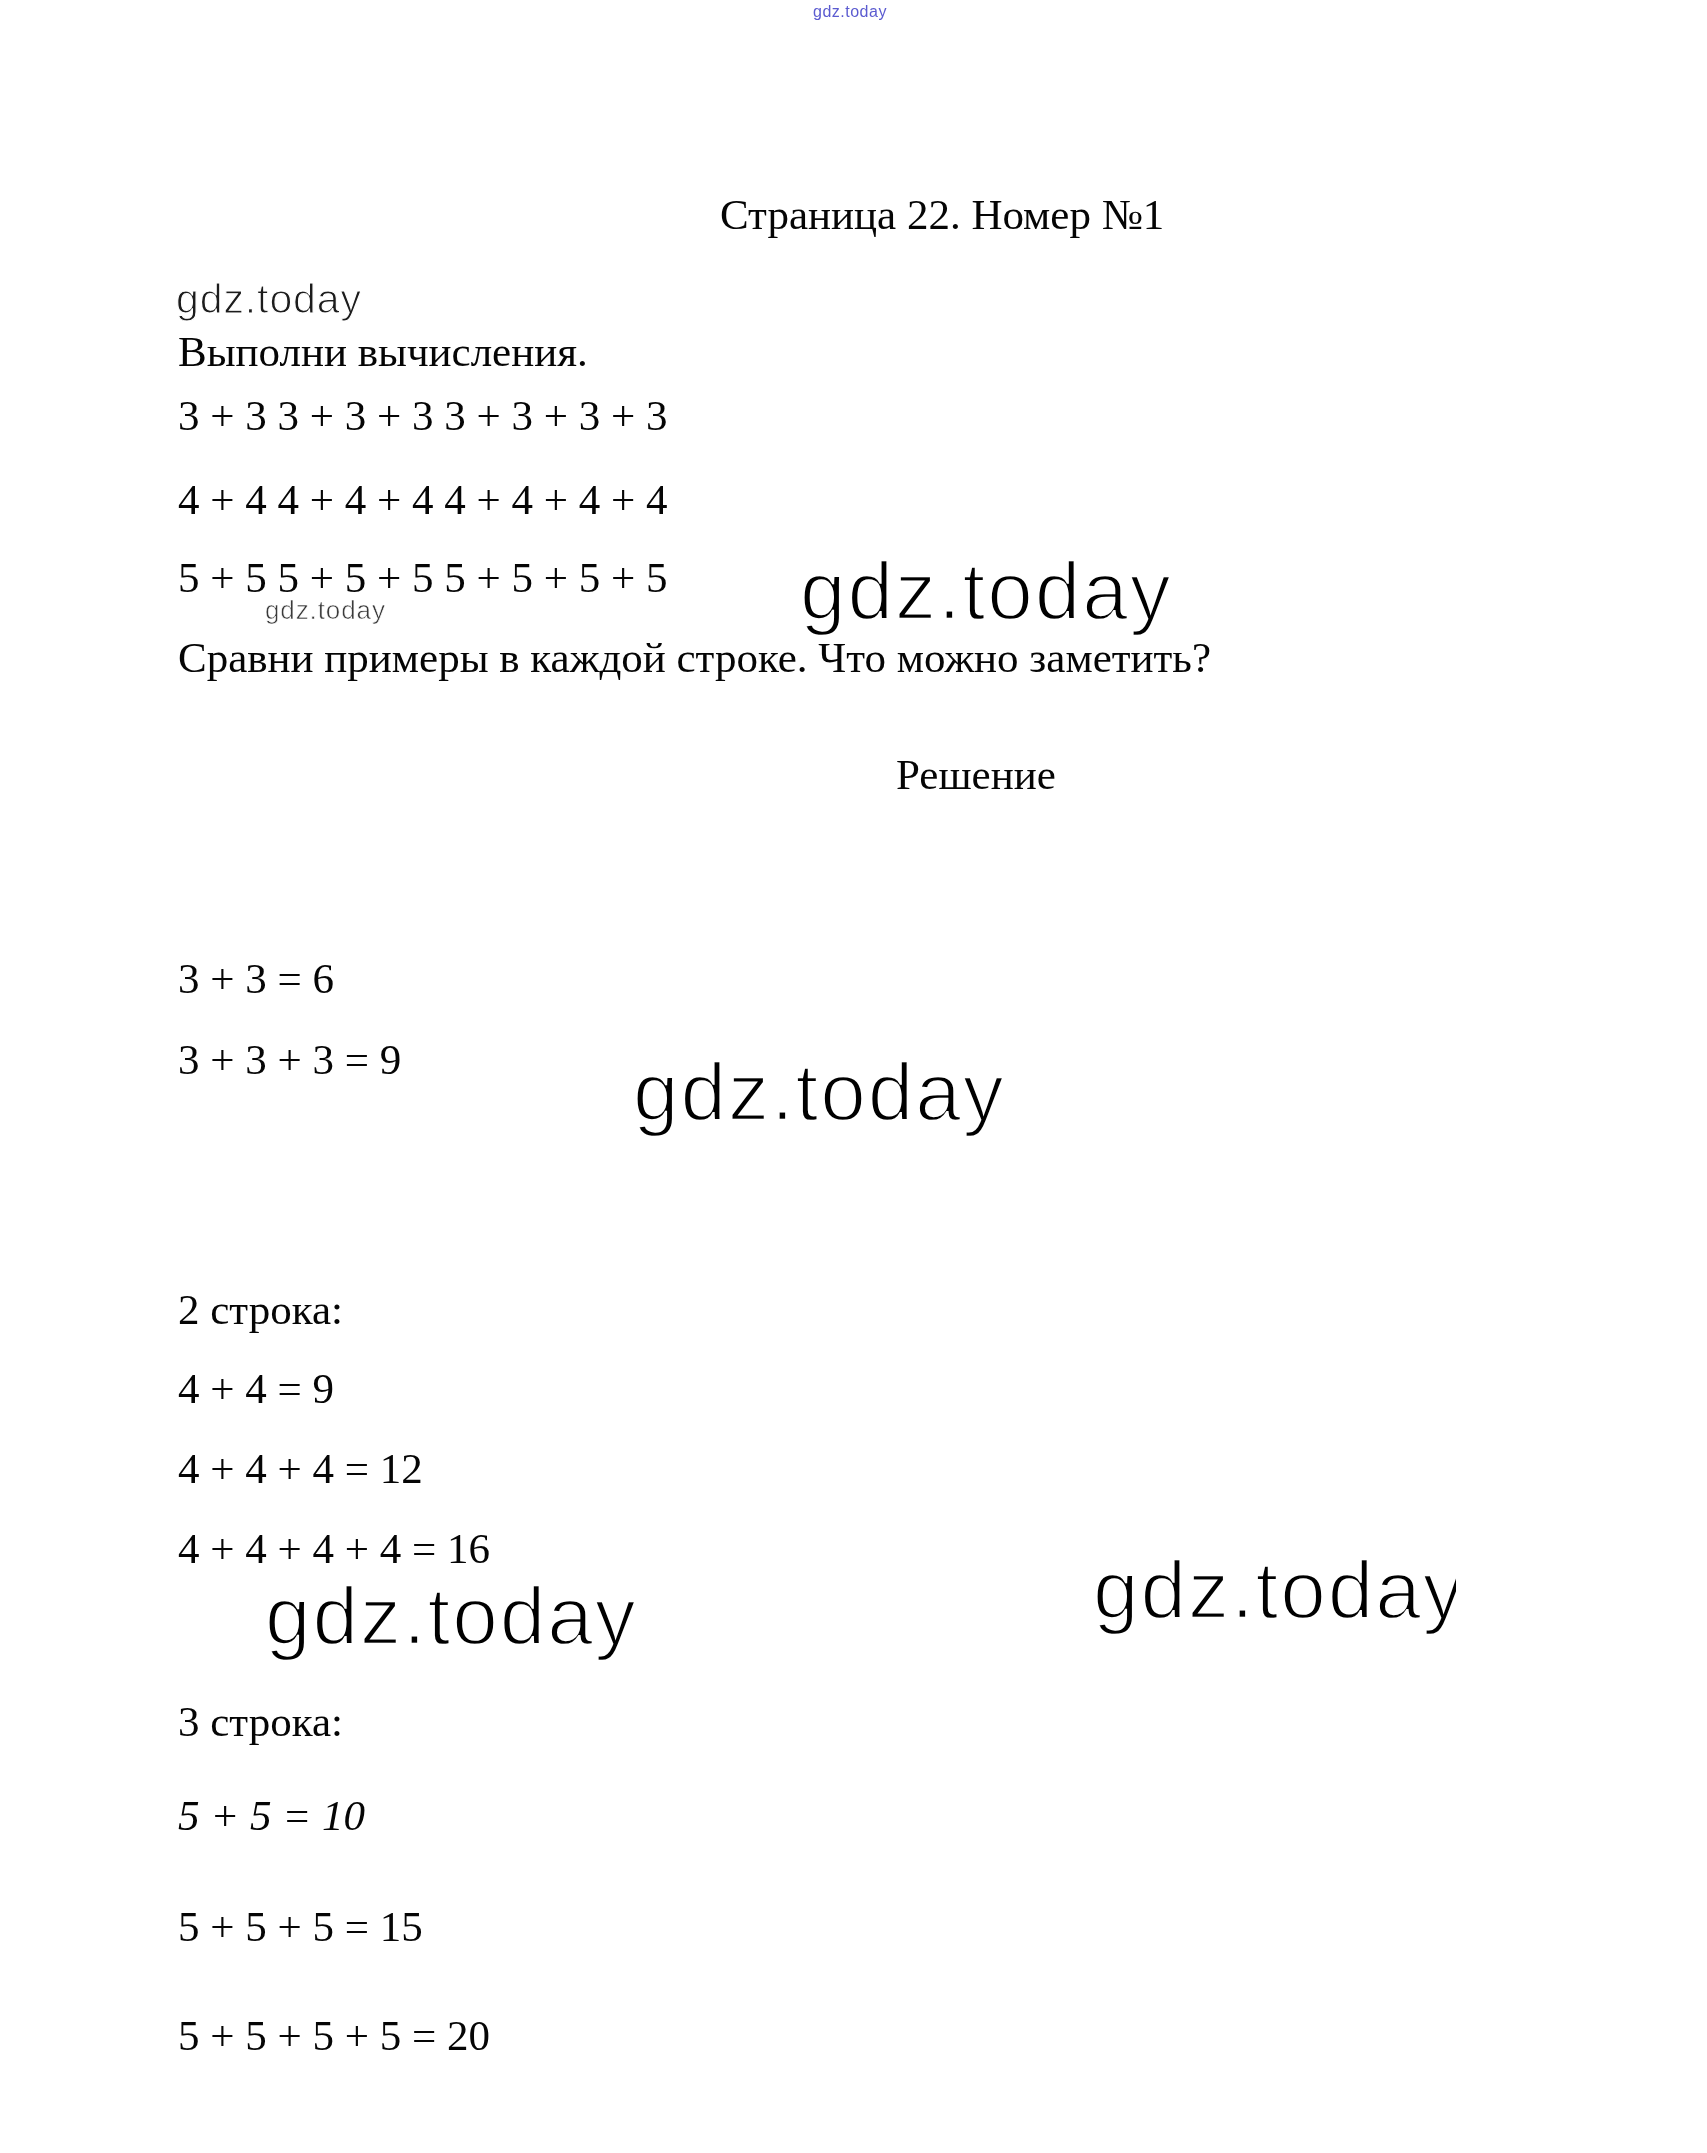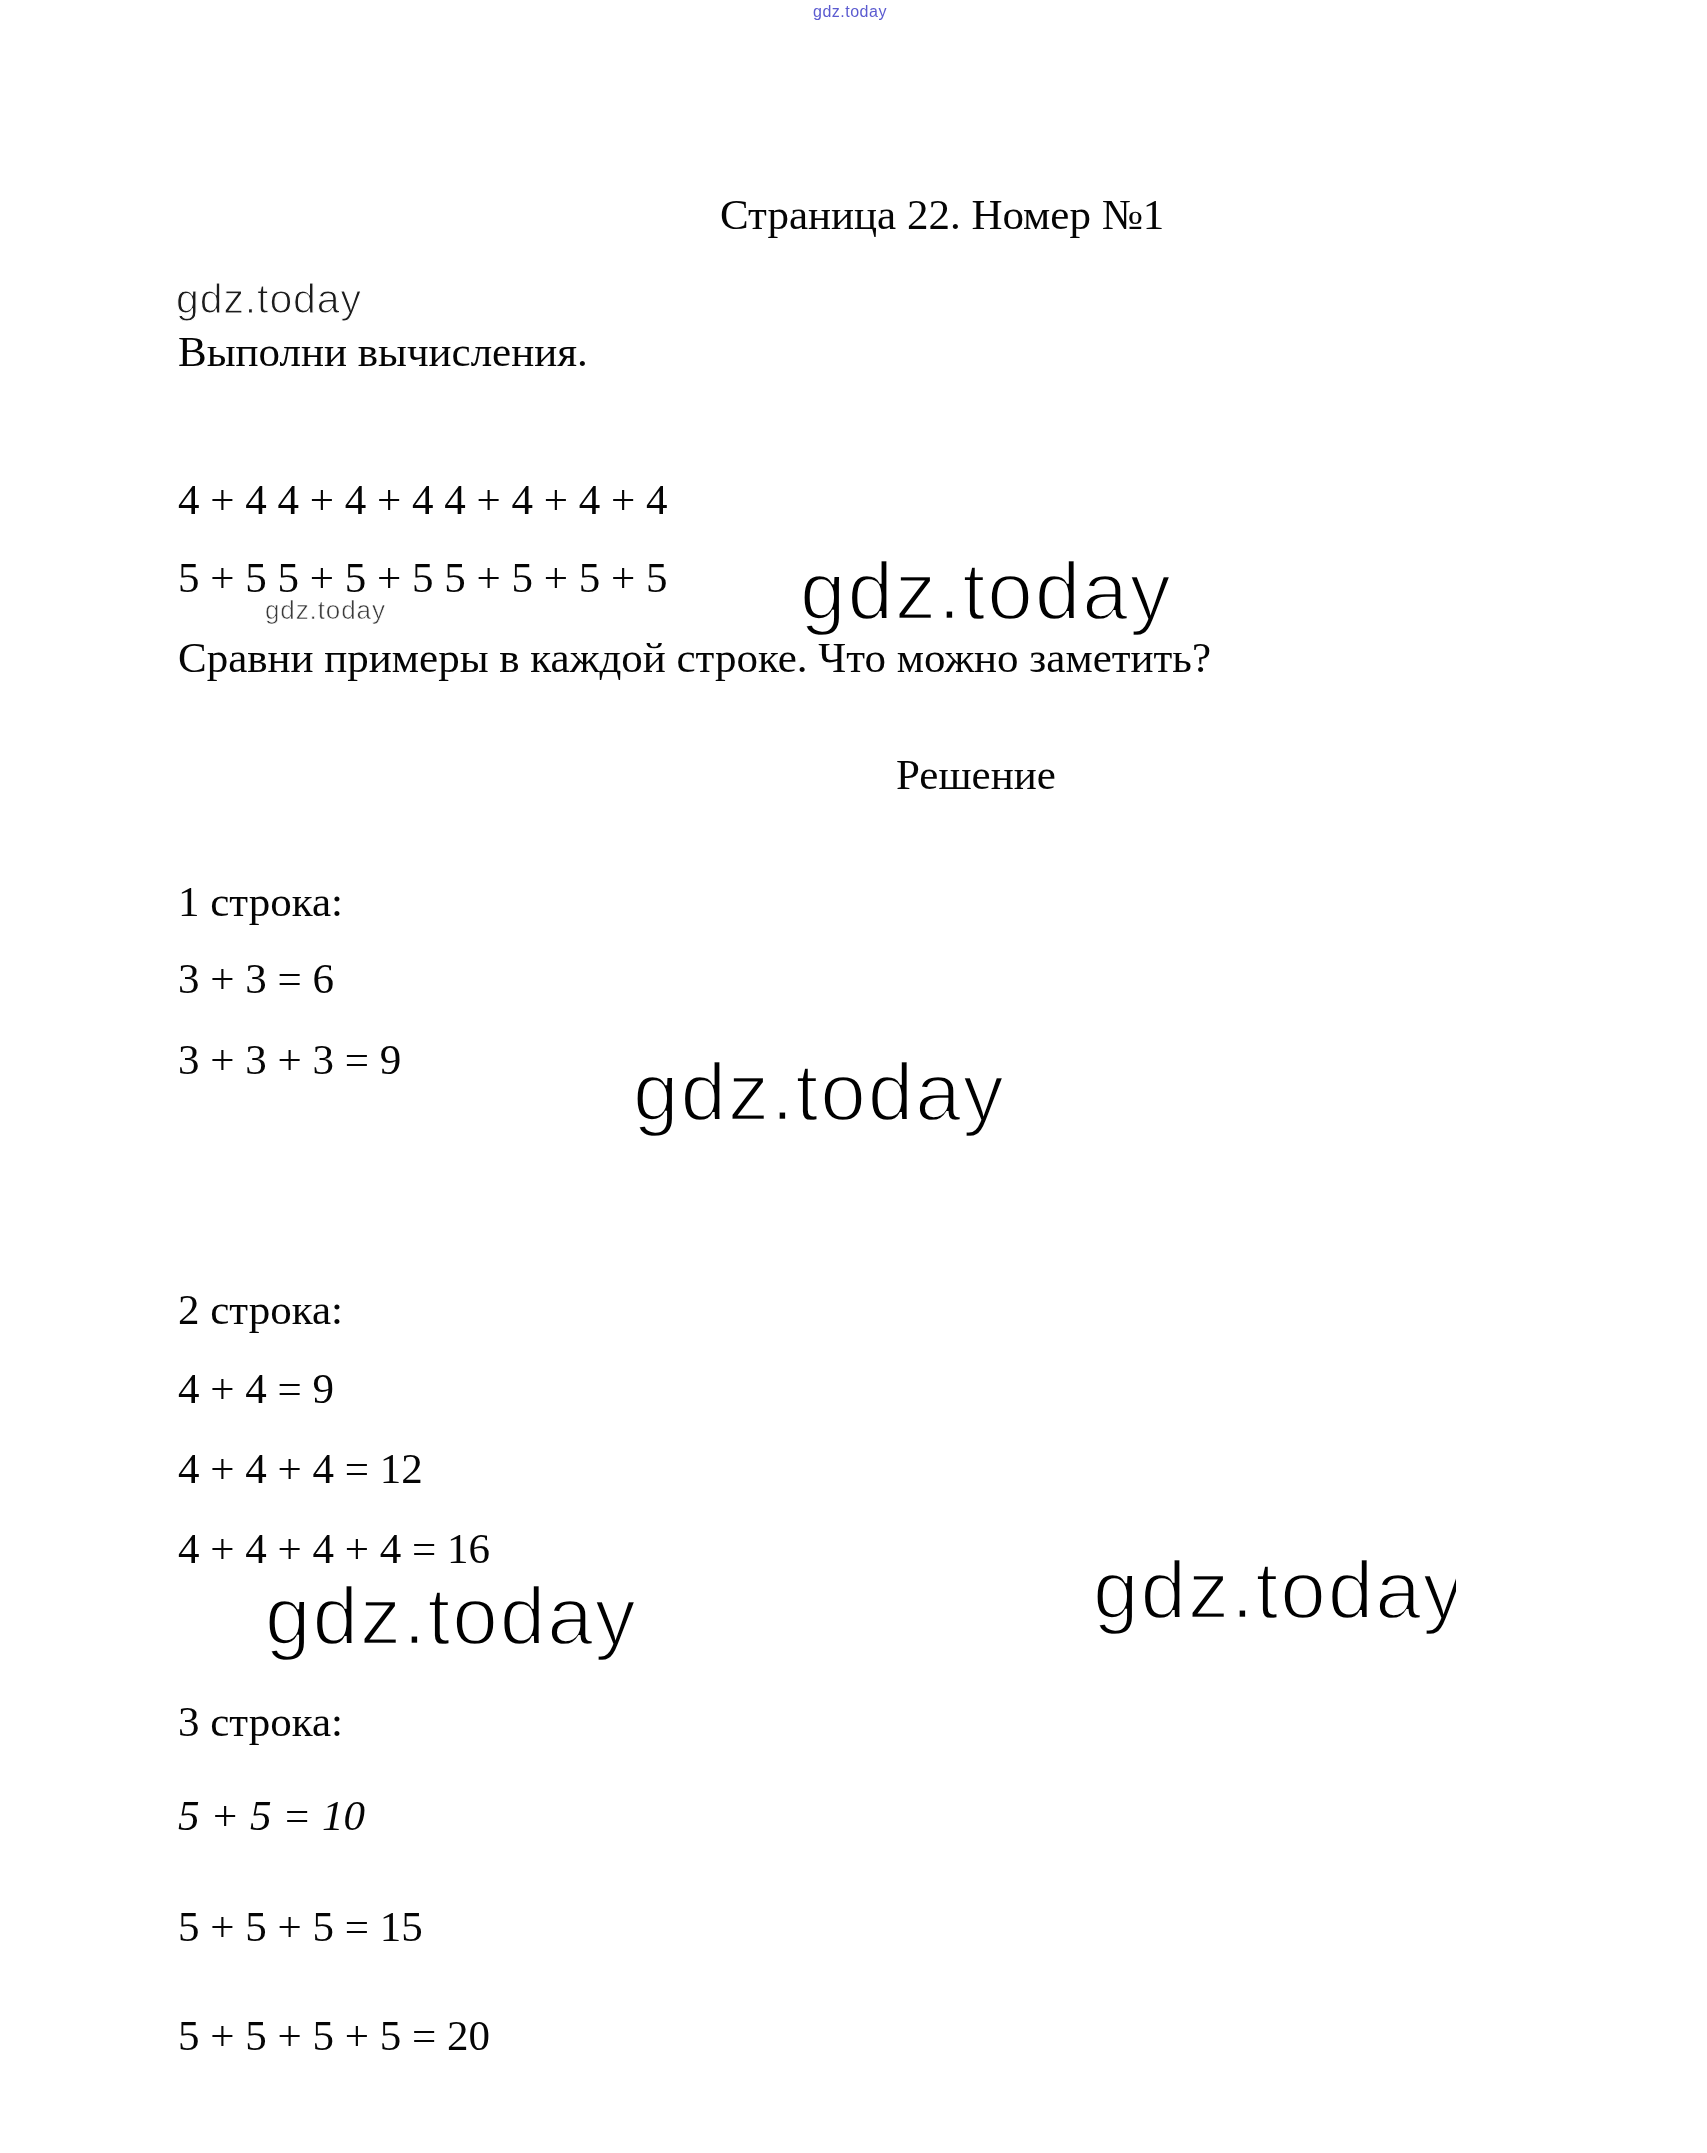--- a/index.html
+++ b/index.html
@@ -88,32 +88,32 @@
 <div class="page">
 
   <div id="wm-top" class="abs wm wm-tiny" style="color:#5b5bd0;">gdz.today</div>
 
   <div id="title" class="abs serif">Страница 22. Номер №1</div>
 
   <div id="wm-intro" class="abs wm wm-small">gdz.today</div>
 
   <div id="task-intro" class="abs serif">Выполни вычисления.</div>
 
+  <div id="task-row-0" class="abs serif">3 + 3 3 + 3 + 3 3 + 3 + 3 + 3</div>
   <div id="task-row-1" class="abs serif">4 + 4 4 + 4 + 4 4 + 4 + 4 + 4</div>
   <div id="task-row-2" class="abs serif">5 + 5 5 + 5 + 5 5 + 5 + 5 + 5</div>
 
   <div id="wm-big-a" class="abs wm wm-big">gdz.today</div>
 
   <div id="wm-mini-2" class="abs wm wm-mini">gdz.today</div>
 
   <div id="task-question" class="abs serif">Сравни примеры в каждой строке. Что можно заметить?</div>
 
   <div id="sol-heading" class="abs serif">Решение</div>
 
-  <div id="s0-label" class="abs serif">1 строка:</div>
   <div id="s0-eq0" class="abs serif">3 + 3 = 6</div>
   <div id="s0-eq1" class="abs serif">3 + 3 + 3 = 9</div>
   <div id="wm-big-b" class="abs wm wm-big">gdz.today</div>
 
   <div id="s1-label" class="abs serif">2 строка:</div>
   <div id="s1-eq0" class="abs serif">4 + 4 = 9</div>
   <div id="s1-eq1" class="abs serif">4 + 4 + 4 = 12</div>
   <div id="s1-eq2" class="abs serif">4 + 4 + 4 + 4 = 16</div>
 
   <div id="wm-big-c" class="abs wm wm-big">gdz.today</div>

